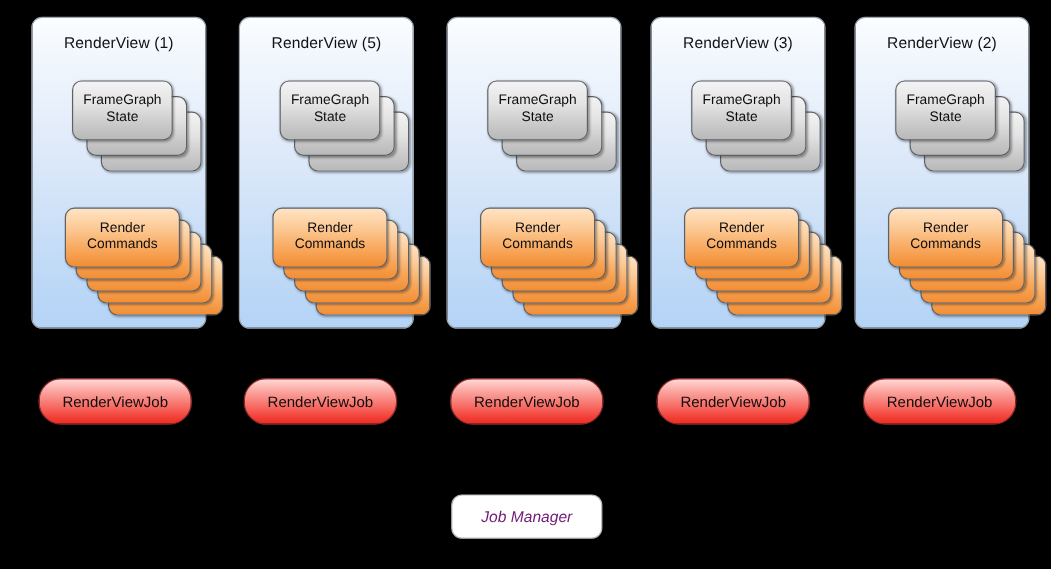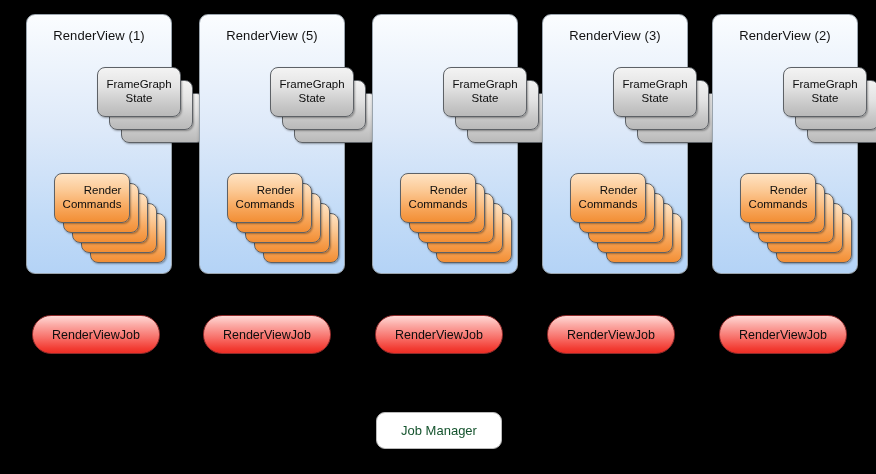--- a/index.html
+++ b/index.html
@@ -76,36 +76,34 @@
   .stack-framegraph {
     left: 33px;
     top: 52px;
     width: 108px;
     height: 76px;
   }
   .stack-framegraph .card {
     width: 84px;
     height: 50px;
     background: linear-gradient(to bottom, #f3f3f3 0%, #e3e3e3 40%, #c9c9c9 75%, #b9b9b9 100%);
-    margin-left: 37px;
   }
 
   
   .stack-rendercommands {
     left: 27px;
     top: 158px;
     width: 120px;
     height: 100px;
   }
   .stack-rendercommands .card {
-    width: 76px;
+    width: 96px;
     height: 50px;
     background: linear-gradient(to bottom, #ffe3c3 0%, #fccb98 32%, #f8a95f 68%, #f28e34 100%);
     border-color: #5d6166;
-    text-align: right;
   }
 
   
   #renderviewjob-row {
     position: absolute;
     left: 0;
     top: 0;
     width: 876px;
     height: 474px;
   }
@@ -136,21 +134,22 @@
     height: 37px;
     border-radius: 9px;
     border: 1px solid #b9b9b9;
     background: #ffffff;
     box-shadow: 2px 3px 4px rgba(0,0,0,0.55);
     box-sizing: border-box;
     display: flex;
     align-items: center;
     justify-content: center;
     font-size: 13px;
-    color: #14532d;
+    color: #701a75;
+    font-style: italic;
   }
 </style>
 </head>
 <body>
 
 <div id="renderview-row">
 
   <div class="render-view-panel" style="left:22px;">
     <div class="panel-title">RenderView (1)</div>
     <div class="stack stack-framegraph">

